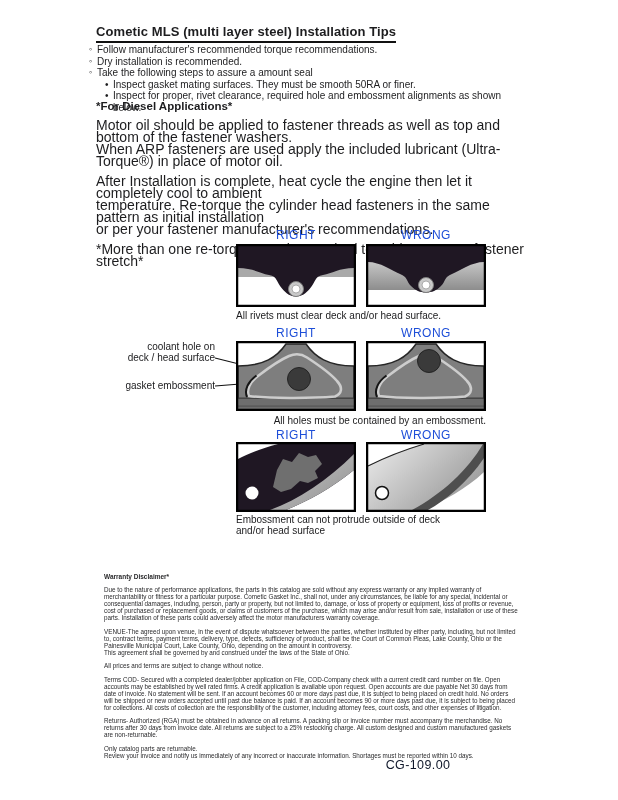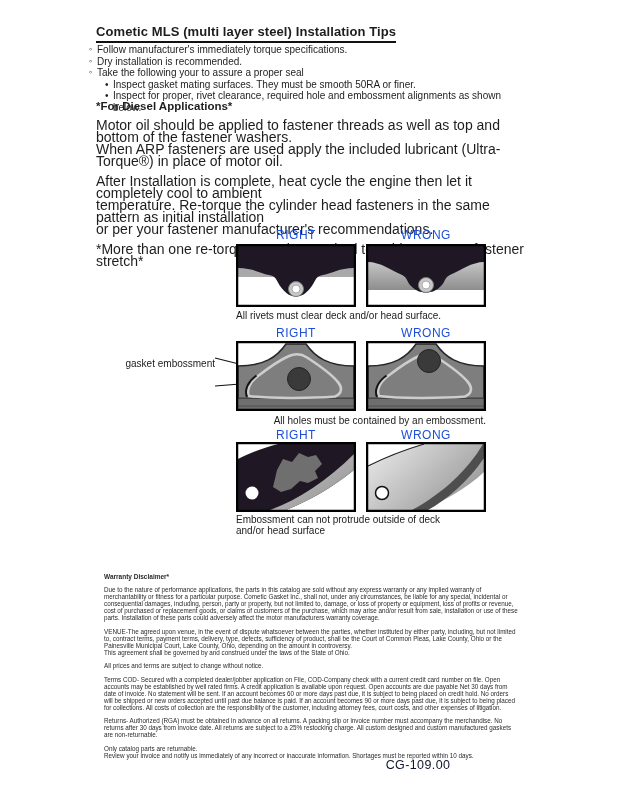--- a/index.html
+++ b/index.html
@@ -41,29 +41,29 @@
 </head>
 <body>
 
 <div class="page">
 
   <div class="title">Cometic MLS (multi layer steel) Installation Tips</div>
 
   <div class="bullets">
     <div class="bullet-row">
       <span class="marker">◦</span>
-      <span>Follow manufacturer's immediately torque specifications.</span>
+      <span>Follow manufacturer's recommended torque recommendations.</span>
     </div>
     <div class="bullet-row">
       <span class="marker">◦</span>
       <span>Dry installation is recommended.</span>
     </div>
     <div class="bullet-row">
       <span class="marker">◦</span>
-      <span>Take the following your to assure a proper seal</span>
+      <span>Take the following steps to assure a amount seal</span>
     </div>
     <div class="bullet-row sub">
       <span class="marker">•</span>
       <span>Inspect gasket mating surfaces.  They must be smooth 50RA or finer.</span>
     </div>
     <div class="bullet-row sub">
       <span class="marker">•</span>
       <span>Inspect for proper, rivet clearance, required hole and embossment alignments as shown below.</span>
     </div>
   </div>
@@ -106,20 +106,22 @@
       <circle cx="60" cy="41" r="4" fill="#fff" stroke="#9a9a9a" stroke-width="0.8"></circle>
       <rect x="1" y="1" width="118" height="61" fill="none" stroke="#000" stroke-width="2.5"></rect>
     </svg>
   </div>
   <div class="caption" style="left:236px;top:310px;width:300px">All rivets must clear deck and/or head surface.</div>
 
   <div class="rw-header" style="left:236px;top:326px">RIGHT</div>
   <div class="rw-header" style="left:366px;top:326px">WRONG</div>
 
   <div class="diagram-labels">
+    <div class="lbl1" style="white-space:pre-line">coolant hole on
+deck / head surface</div>
     <div class="lbl2">gasket embossment</div>
   </div>
   <svg class="leader-lines" width="100" height="40" viewBox="0 0 100 40">
     <line x1="8" y1="6" x2="92" y2="27" stroke="#111" stroke-width="1.2"></line>
     <line x1="8" y1="34" x2="46" y2="31" stroke="#111" stroke-width="1.2"></line>
   </svg>
 
   <div class="panel" style="left:236px;top:341px">
     <svg width="120" height="70" viewBox="0 0 120 70">
       <rect width="120" height="70" fill="#fff"></rect>

